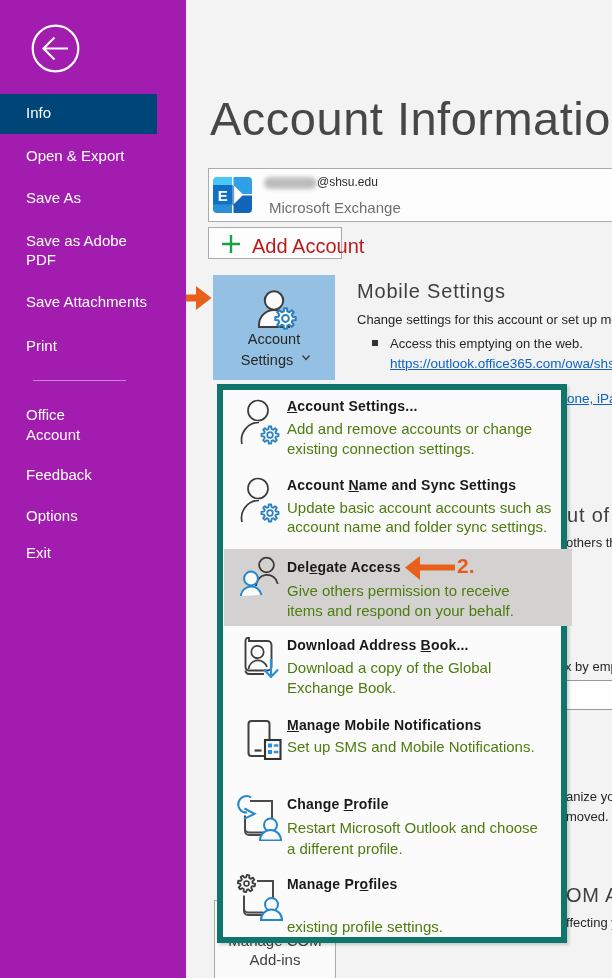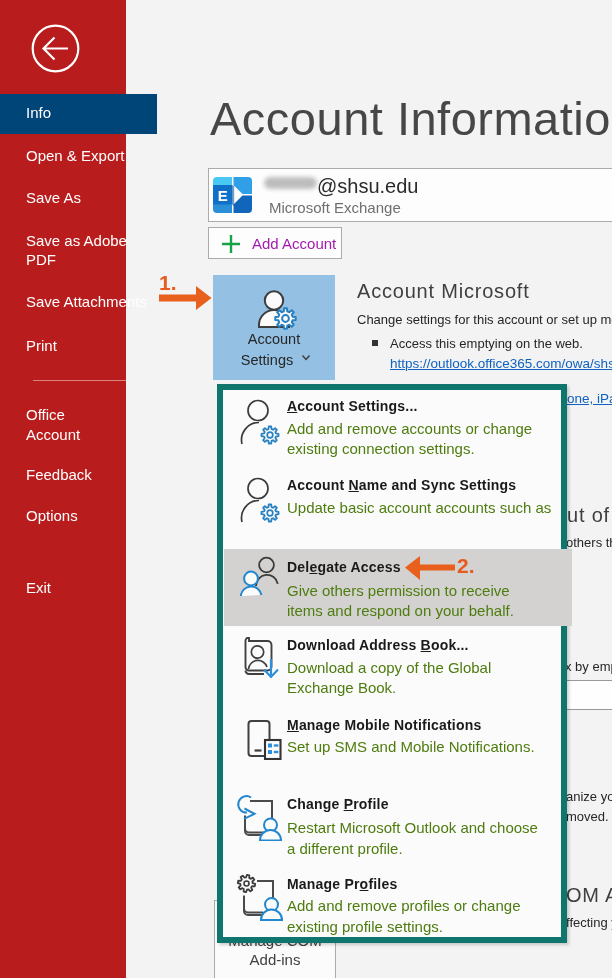--- a/index.html
+++ b/index.html
@@ -1,29 +1,29 @@
 <!DOCTYPE html>
 <html><head><meta charset="utf-8"><style>
 *{margin:0;padding:0;box-sizing:border-box}
 html,body{width:612px;height:978px;overflow:hidden}
 body{font-family:"Liberation Sans",sans-serif;background:#f3f3f3}
 #page{position:relative;width:612px;height:978px;overflow:hidden}
-#sidebar{position:absolute;left:0;top:0;width:126px;height:978px;background:#b91c1c;z-index:5}
+#sidebar{position:absolute;left:0;top:0;width:186px;height:978px;background:#a21caf;z-index:5}
 .nav{position:absolute;left:26px;color:#fff;font-size:15px;white-space:nowrap}
 #inforow{position:absolute;left:0;top:94px;width:157px;height:40px;background:#004577}
 #backcircle{position:absolute;left:31px;top:24px}
 #sep{position:absolute;left:33px;top:380px;width:93px;height:1px;background:rgba(255,255,255,.45)}
 #title{position:absolute;left:210px;top:91px;font-size:47px;font-weight:300;color:#474747;letter-spacing:0.5px;white-space:nowrap;z-index:1}
 #acctbox{position:absolute;left:208px;top:168px;width:410px;height:54px;background:#fdfdfd;border:1px solid #ababab;z-index:1}
 #exlogo{position:absolute;left:213px;top:177px;z-index:2}
 #blob{position:absolute;left:264px;top:177px;width:53px;height:12px;background:#bdbdbd;border-radius:6px;filter:blur(2px);z-index:2}
-#email{position:absolute;left:317px;top:175px;font-size:20px;color:#2b2b2b;z-index:2}
+#email{position:absolute;left:317px;top:175px;font-size:12px;color:#2b2b2b;z-index:2}
 #msex{position:absolute;left:269px;top:199px;font-size:15px;color:#6f6f6f;z-index:2}
 #addbtn{position:absolute;left:208px;top:227px;width:134px;height:32px;background:#fdfdfd;border:1px solid #ababab;z-index:1}
-#addtxt{position:absolute;left:252px;top:235px;font-size:15px;color:#a21caf;z-index:2}
+#addtxt{position:absolute;left:252px;top:235px;font-size:20px;color:#b91c1c;z-index:2}
 #num1{position:absolute;left:159px;top:271px;font-size:21px;font-weight:bold;color:#e65c1e;z-index:2}
 #bluebtn{position:absolute;left:213px;top:275px;width:122px;height:105px;background:#93c0e3;z-index:1}
 .btntxt{position:absolute;width:122px;left:213px;text-align:center;font-size:14.5px;color:#262626;z-index:2}
 #rh1{position:absolute;left:357px;top:280px;font-size:20px;letter-spacing:0.8px;color:#3f3f3f;white-space:nowrap;z-index:1}
 #rt1{position:absolute;left:357px;top:312px;font-size:13px;color:#262626;white-space:nowrap;z-index:1}
 #bullet{position:absolute;left:372px;top:340px;width:6px;height:6px;background:#333;z-index:1}
 #rt2{position:absolute;left:390px;top:336px;font-size:13px;color:#262626;white-space:nowrap;z-index:1}
 #rlink{position:absolute;left:390px;top:356px;font-size:13.5px;color:#0f62c1;text-decoration:underline;white-space:nowrap;z-index:1}
 #rlink2{position:absolute;left:567px;top:391px;font-size:13.5px;color:#0f62c1;text-decoration:underline;white-space:nowrap;z-index:1}
 #fh2{position:absolute;left:567px;top:504px;font-size:20px;letter-spacing:0.8px;color:#3f3f3f;white-space:nowrap;z-index:1}
@@ -80,21 +80,21 @@
       <path d="M40.58 28.73 L43.70 29.07 L43.70 31.93 L40.58 32.27 L39.76 34.26 L41.73 36.70 L39.70 38.73 L37.26 36.76 L35.27 37.58 L34.93 40.70 L32.07 40.70 L31.73 37.58 L29.74 36.76 L27.30 38.73 L25.27 36.70 L27.24 34.26 L26.42 32.27 L23.30 31.93 L23.30 29.07 L26.42 28.73 L27.24 26.74 L25.27 24.30 L27.30 22.27 L29.74 24.24 L31.73 23.42 L32.07 20.30 L34.93 20.30 L35.27 23.42 L37.26 24.24 L39.70 22.27 L41.73 24.30 L39.76 26.74 Z" fill="#fbfbfb" stroke-width="2" stroke-linejoin="round"></path>
       <circle cx="33.5" cy="30.5" r="3.4" stroke-width="2"></circle>
     </g>
   </svg>
   <div class="btntxt" style="top:331px">Account</div>
   <div class="btntxt" style="top:352px;left:206px">Settings</div>
   <svg style="position:absolute;left:301px;top:354px;z-index:2" width="10" height="8" viewBox="0 0 10 8">
       <path d="M1.5 1.5 L5 5.5 L8.5 1.5" fill="none" stroke="#3d3d3d" stroke-width="1.4"></path>
     </svg>
 
-  <div id="rh1">Account Microsoft</div>
+  <div id="rh1">Mobile Settings</div>
   <div id="rt1">Change settings for this account or set up more connections.</div>
   <div id="bullet"></div>
   <div id="rt2">Access this emptying on the web.</div>
   <div id="rlink">https://outlook.office365.com/owa/shsu.edu/</div>
   <div id="rlink2">one, iPad</div>
   <div id="fh2">ut of Office)</div>
   <div id="ft2">others that you are</div>
   <div id="ft3">x by emptying</div>
   <div id="wbox"></div>
   <div id="ft4">anize your</div>
@@ -114,21 +114,21 @@
     <div class="nav" style="top:103.5px">Info</div>
     <div class="nav" style="top:146.5px">Open &amp; Export</div>
     <div class="nav" style="top:188.5px">Save As</div>
     <div class="nav" style="top:230.5px;line-height:19.5px">Save as Adobe<br>PDF</div>
     <div class="nav" style="top:292.5px">Save Attachments</div>
     <div class="nav" style="top:336.5px">Print</div>
     <div id="sep"></div>
     <div class="nav" style="top:404.5px;line-height:20.5px">Office<br>Account</div>
     <div class="nav" style="top:465.5px">Feedback</div>
     <div class="nav" style="top:506.5px">Options</div>
-    <div class="nav" style="top:579px">Exit</div>
+    <div class="nav" style="top:544px">Exit</div>
   </div>
 
   <div id="menu">
     <div id="hl"></div>
 
     <svg class="mic" style="top:9px" width="40" height="48" viewBox="0 0 40 48">
       <circle cx="18" cy="11.5" r="10" fill="none" stroke="#3b3b3b" stroke-width="1.7"></circle>
       <path d="M2 45 a 17.5 17.5 0 0 1 17 -21.5" fill="none" stroke="#3b3b3b" stroke-width="1.7"></path>
       <g stroke="#2680c2" fill="none">
         <path d="M35.89 34.42 L38.52 34.80 L38.52 37.20 L35.89 37.58 L35.28 39.05 L36.87 41.18 L35.18 42.87 L33.05 41.28 L31.58 41.89 L31.20 44.52 L28.80 44.52 L28.42 41.89 L26.95 41.28 L24.82 42.87 L23.13 41.18 L24.72 39.05 L24.11 37.58 L21.48 37.20 L21.48 34.80 L24.11 34.42 L24.72 32.95 L23.13 30.82 L24.82 29.13 L26.95 30.72 L28.42 30.11 L28.80 27.48 L31.20 27.48 L31.58 30.11 L33.05 30.72 L35.18 29.13 L36.87 30.82 L35.28 32.95 Z" fill="#fcfbfb" stroke-width="1.8" stroke-linejoin="round"></path>
@@ -142,20 +142,21 @@
     <svg class="mic" style="top:87px" width="40" height="48" viewBox="0 0 40 48">
       <circle cx="18" cy="11.5" r="10" fill="none" stroke="#3b3b3b" stroke-width="1.7"></circle>
       <path d="M2 45 a 17.5 17.5 0 0 1 17 -21.5" fill="none" stroke="#3b3b3b" stroke-width="1.7"></path>
       <g stroke="#2680c2" fill="none">
         <path d="M35.89 34.42 L38.52 34.80 L38.52 37.20 L35.89 37.58 L35.28 39.05 L36.87 41.18 L35.18 42.87 L33.05 41.28 L31.58 41.89 L31.20 44.52 L28.80 44.52 L28.42 41.89 L26.95 41.28 L24.82 42.87 L23.13 41.18 L24.72 39.05 L24.11 37.58 L21.48 37.20 L21.48 34.80 L24.11 34.42 L24.72 32.95 L23.13 30.82 L24.82 29.13 L26.95 30.72 L28.42 30.11 L28.80 27.48 L31.20 27.48 L31.58 30.11 L33.05 30.72 L35.18 29.13 L36.87 30.82 L35.28 32.95 Z" fill="#fcfbfb" stroke-width="1.8" stroke-linejoin="round"></path>
         <circle cx="30" cy="36" r="2.8" stroke-width="1.7"></circle>
       </g>
     </svg>
     <div class="mt" style="top:87px">Account <u>N</u>ame and Sync Settings</div>
     <div class="md" style="top:109px">Update basic account accounts such as</div>
+    <div class="md" style="top:128px">account name and folder sync settings.</div>
 
     <svg class="mic" style="top:166px" width="40" height="42" viewBox="0 0 40 42">
       <circle cx="26.5" cy="9" r="7.4" fill="none" stroke="#3b3b3b" stroke-width="1.8"></circle>
       <path d="M16 30 a 11 11 0 0 1 21.8 -2.2" fill="none" stroke="#3b3b3b" stroke-width="1.8"></path>
       <circle cx="11" cy="22.5" r="6.9" fill="#fcfbfb" stroke="#2287cf" stroke-width="2"></circle>
       <path d="M0.8 40 a 10.4 10.4 0 0 1 20.6 -1" fill="#fcfbfb" stroke="#2287cf" stroke-width="2"></path>
     </svg>
     <div class="mt" style="top:169px">Del<u>e</u>gate Access</div>
     <svg id="arrow2" width="50" height="24" viewBox="0 0 50 24">
       <path d="M50 8.5 H15 V0 L0 11.5 15 24 V14.5 H50 Z" fill="#e8601c"></path>
@@ -207,17 +208,16 @@
       <path d="M8 25 v13 a4 4 0 0 0 4 4 h15" fill="none" stroke="#4a4a4a" stroke-width="2"></path>
       <path d="M8 22.5 v13 a4 4 0 0 0 4 4 h15" fill="none" stroke="#4a4a4a" stroke-width="2"></path>
       <g stroke="#3b3b3b" fill="none">
         <path d="M16.68 10.07 L19.19 10.96 L18.73 13.33 L16.07 13.22 L15.18 14.57 L16.32 16.97 L14.31 18.32 L12.52 16.36 L10.93 16.68 L10.04 19.19 L7.67 18.73 L7.78 16.07 L6.43 15.18 L4.03 16.32 L2.68 14.31 L4.64 12.52 L4.32 10.93 L1.81 10.04 L2.27 7.67 L4.93 7.78 L5.82 6.43 L4.68 4.03 L6.69 2.68 L8.48 4.64 L10.07 4.32 L10.96 1.81 L13.33 2.27 L13.22 4.93 L14.57 5.82 L16.97 4.68 L18.32 6.69 L16.36 8.48 Z" fill="#fcfbfb" stroke-width="1.8" stroke-linejoin="round"></path>
         <circle cx="10.5" cy="10.5" r="2.5" stroke-width="1.6"></circle>
       </g>
       <circle cx="35.5" cy="31.5" r="6.5" fill="#fcfbfb" stroke="#2287cf" stroke-width="2"></circle>
       <path d="M25 47 a 10.5 10.5 0 0 1 21 0 Z" fill="#fcfbfb" stroke="#2287cf" stroke-width="2"></path>
     </svg>
     <div class="mt" style="top:486px">Manage Pr<u>o</u>files</div>
-    <div class="md" style="top:507px">Add and remove profiles or change</div>
     <div class="md" style="top:528px">existing profile settings.</div>
   </div>
 
 </div>
 
 </body></html>

